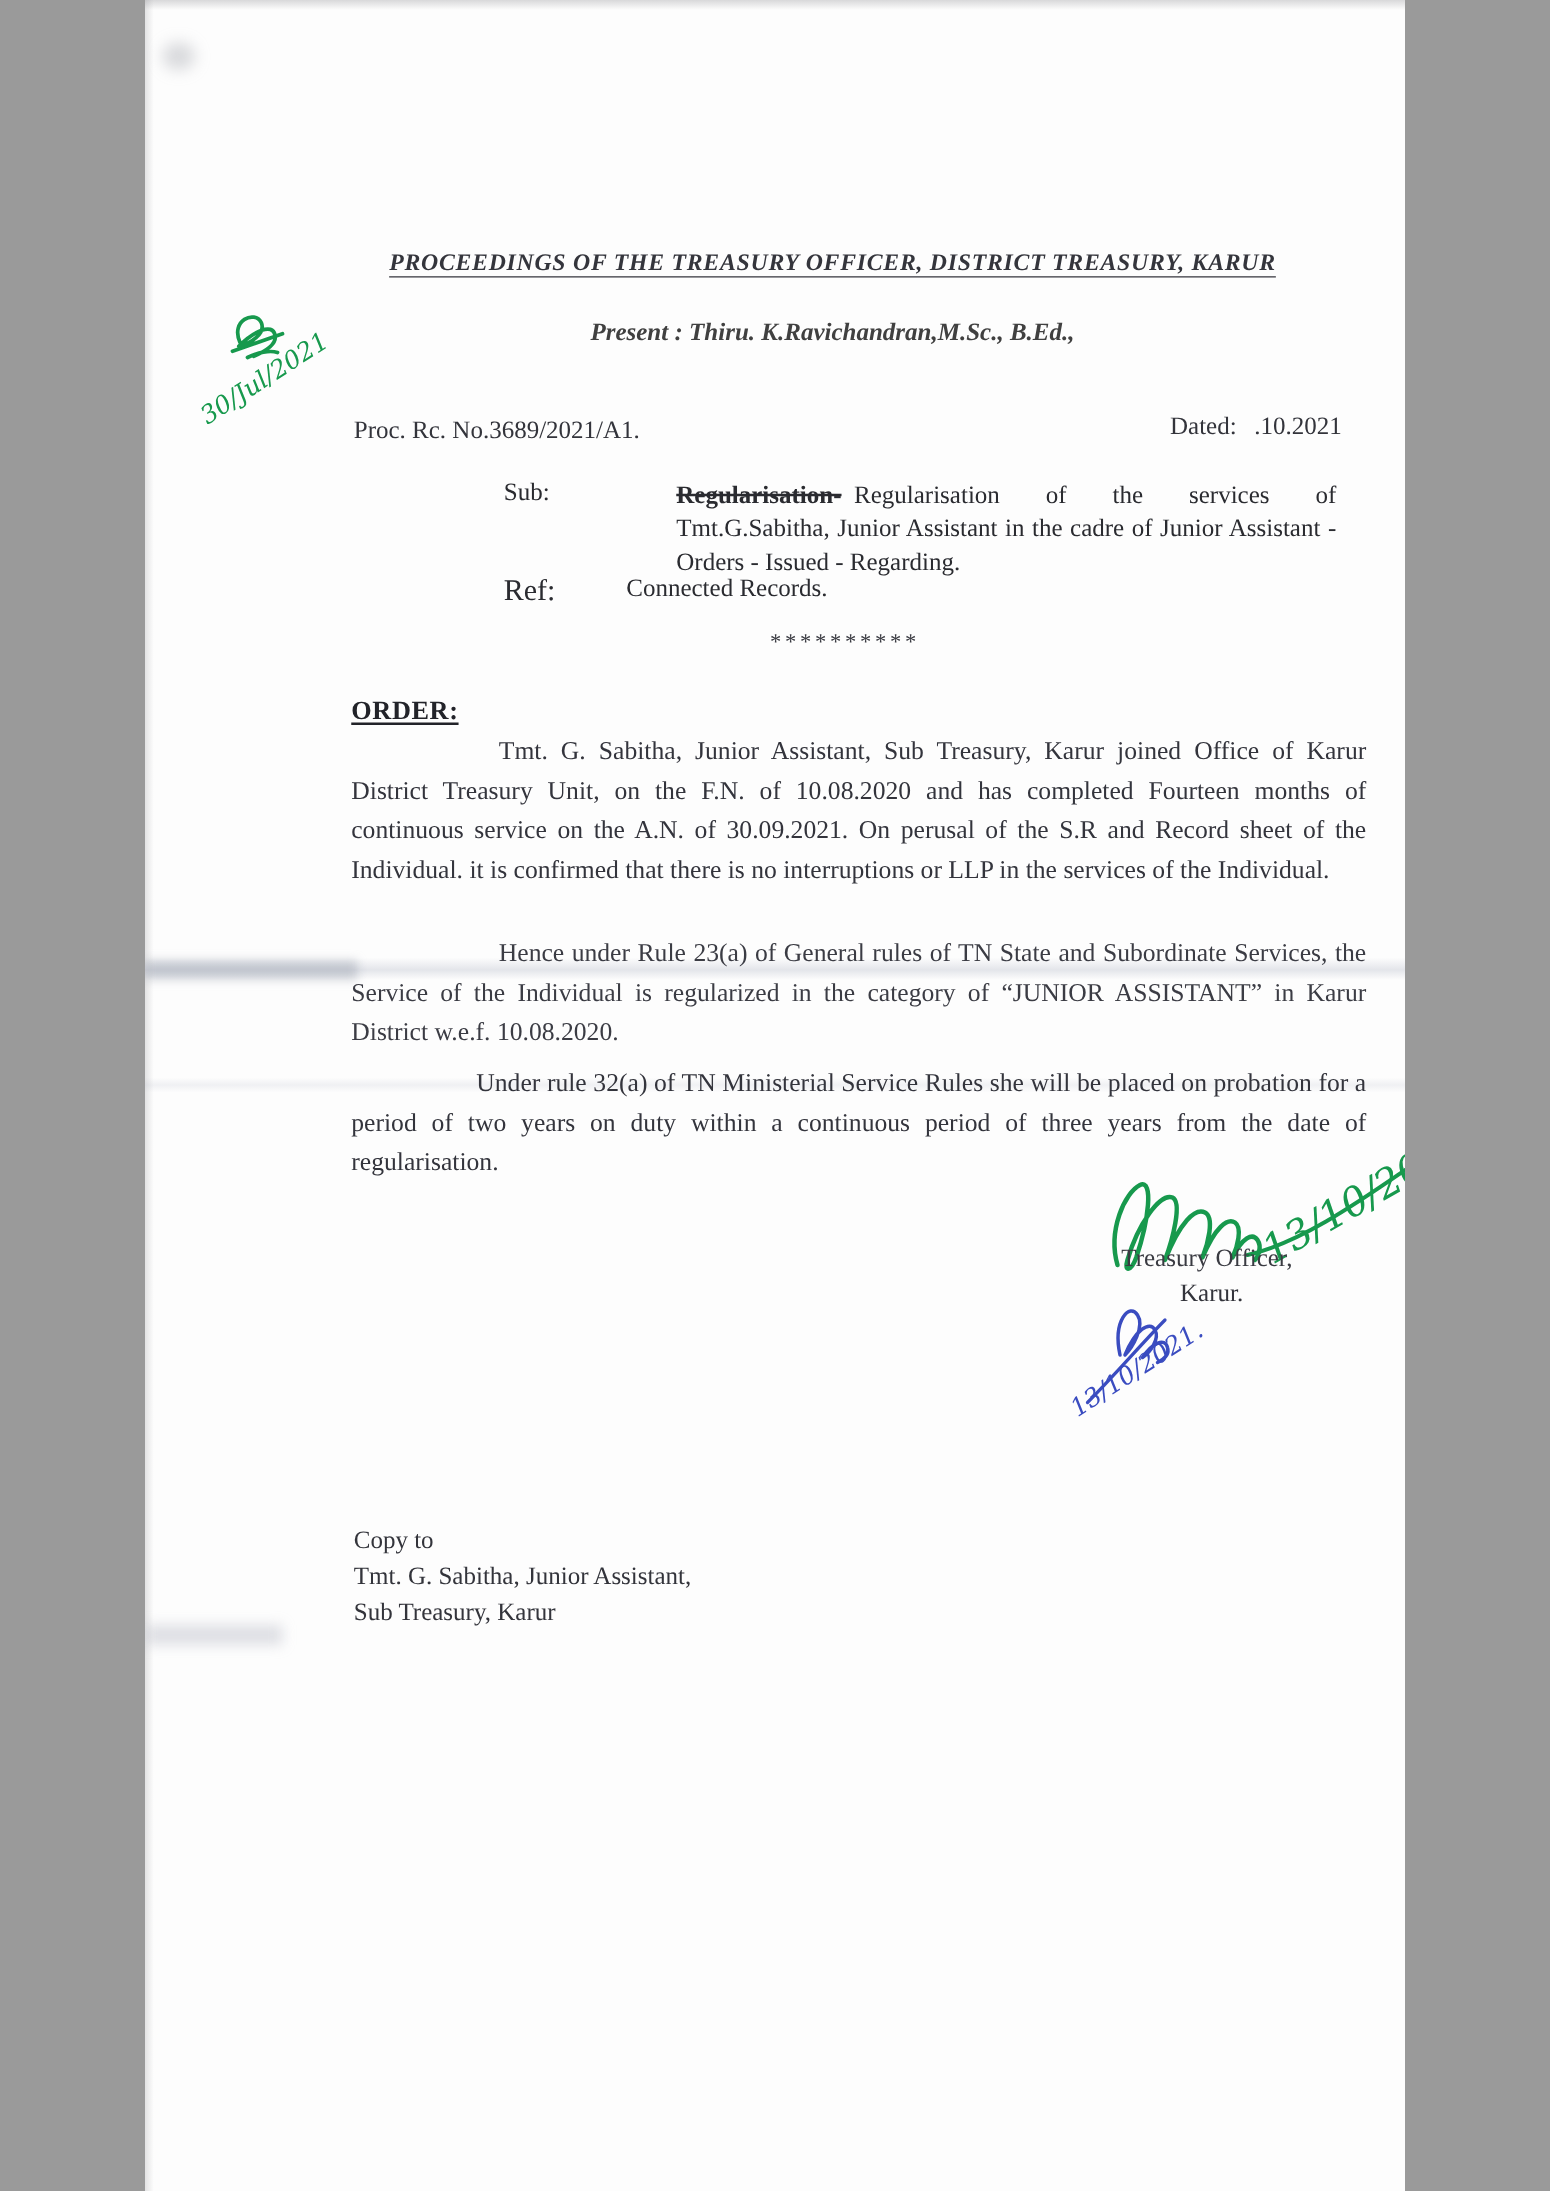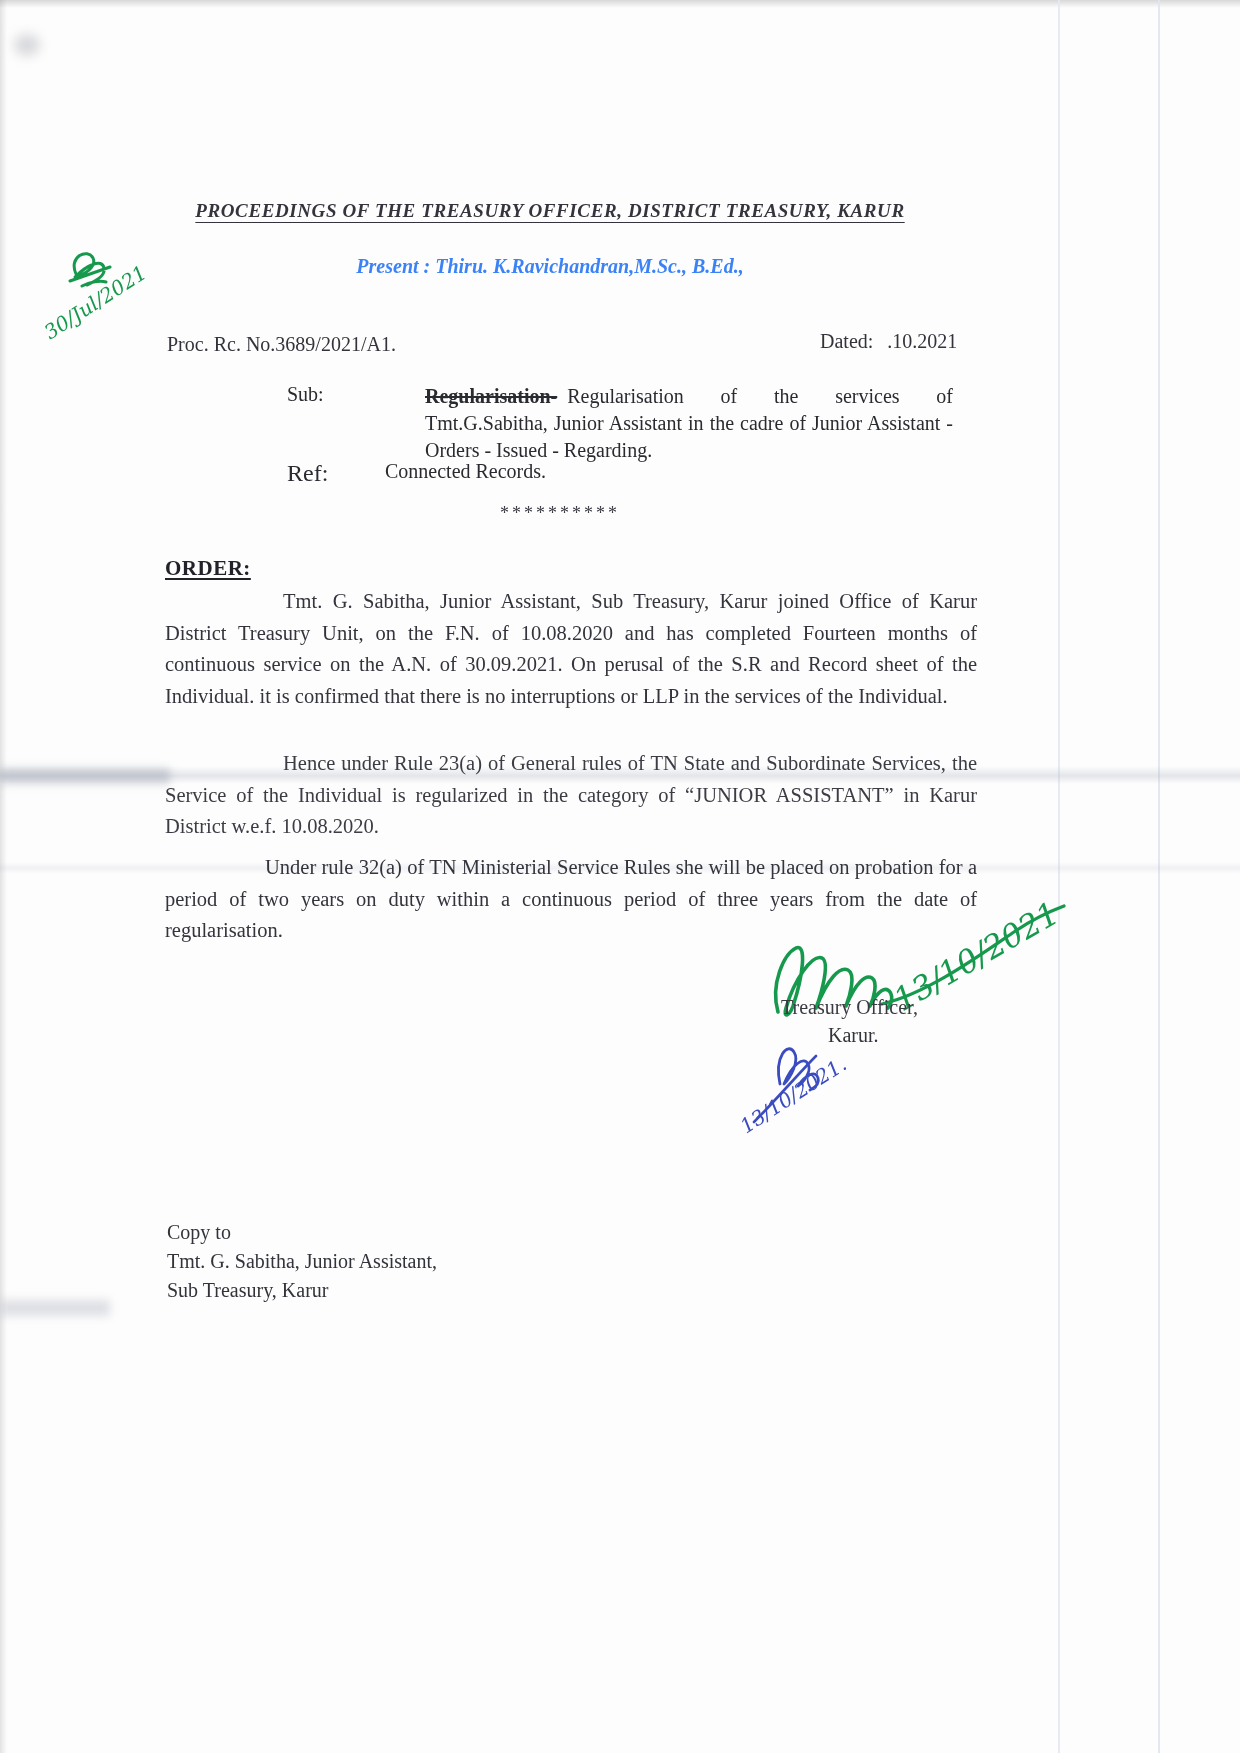--- a/index.html
+++ b/index.html
@@ -1,18 +1,18 @@
 <!DOCTYPE html>
 <html><head>
 <meta charset="utf-8">
 <style>
   html,body{margin:0;padding:0;background:#9a9a9a;}
   .page{
     position:relative;
-    width:1240px;height:1753px;
+    width:1008px;height:1753px;
     margin:0 auto;
     background:#fdfdfd;
     overflow:hidden;
     font-family:"Liberation Serif","DejaVu Serif",serif;
     color:#2a2b30;
   }
   
   .edge-top{position:absolute;left:0;top:0;width:100%;height:8px;
     background:linear-gradient(180deg,rgba(120,120,125,.28),rgba(120,120,125,0));}
   .edge-left{position:absolute;left:0;top:0;width:7px;height:100%;
@@ -34,21 +34,21 @@
 
   
   .doc-title{
     position:absolute;left:150px;top:200px;width:800px;
     text-align:center;font-size:19px;font-style:italic;font-weight:600;
     letter-spacing:.6px;color:#34353c;
     text-decoration:underline;text-underline-offset:5px;
   }
   .present-line{
     position:absolute;left:255px;top:255px;width:590px;
-    text-align:center;font-size:20px;font-style:italic;font-weight:600;color:#3b82f6;
+    text-align:center;font-size:20px;font-style:italic;font-weight:600;color:#404040;
   }
   .proc-line{position:absolute;left:167px;top:333px;font-size:20px;color:#33343b;}
   .dated-line{position:absolute;left:820px;top:330px;font-size:20px;color:#33343b;}
   .dated-line .v{margin-left:14px;}
   .sub-label{position:absolute;left:287px;top:383px;font-size:20px;}
   .sub-text{position:absolute;left:385px;top:383px;width:528px;
     font-size:20px;line-height:27px;text-align:justify;margin-left:40px;}
   .struck{font-weight:700;text-decoration:line-through;margin-right:10px;}
   .ref-label{position:absolute;left:287px;top:460px;font-size:24px;}
   .ref-text{position:absolute;left:385px;top:460px;font-size:20px;}

